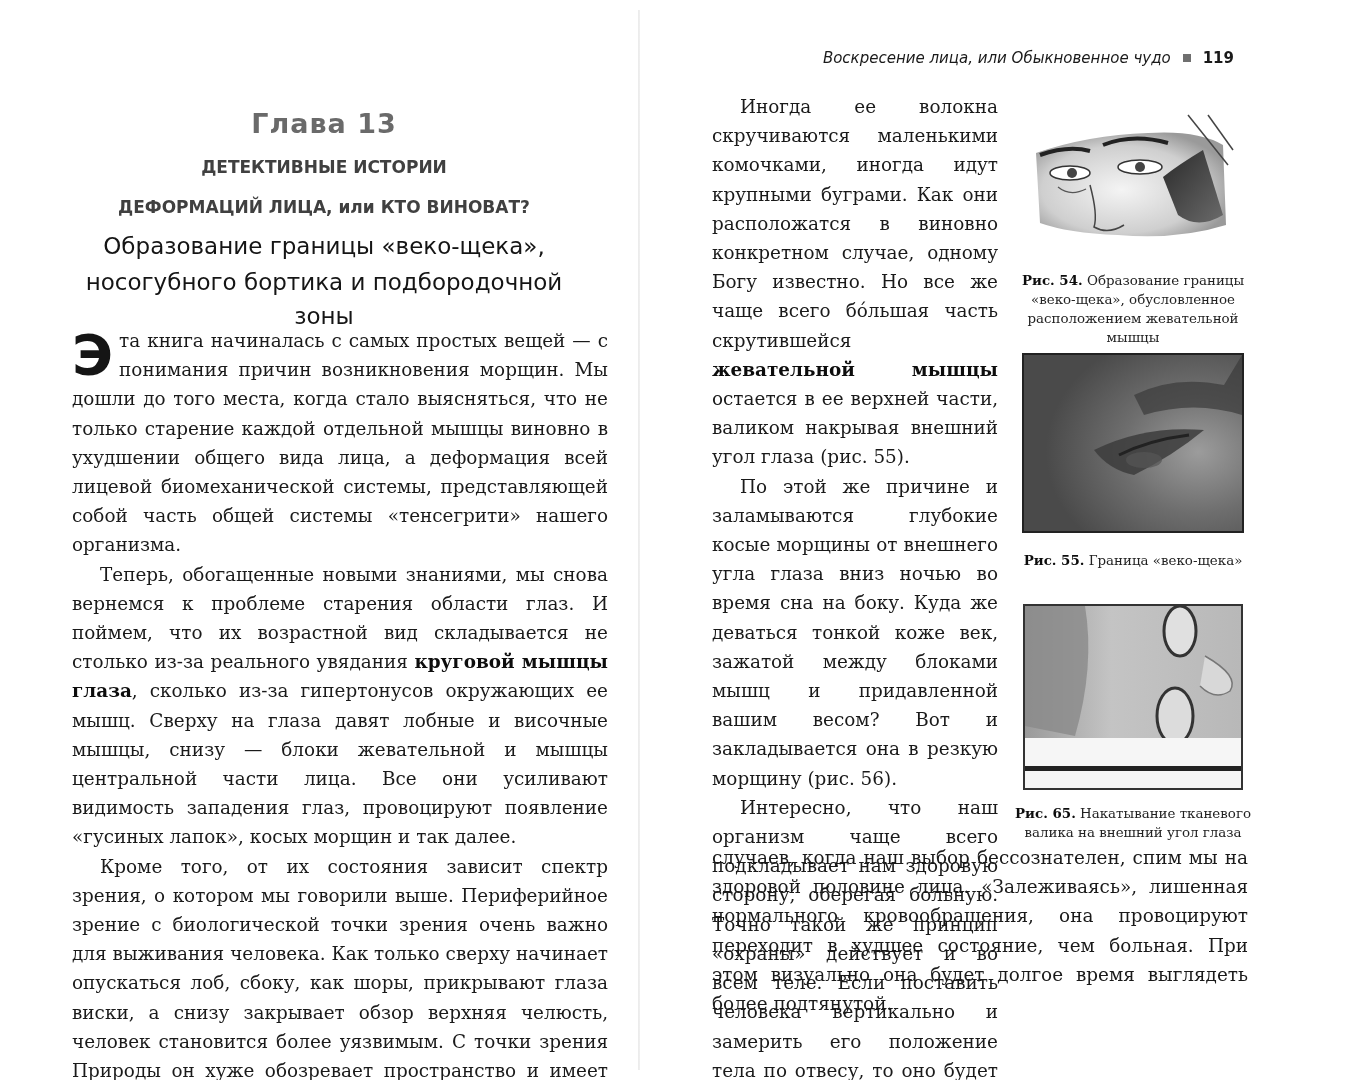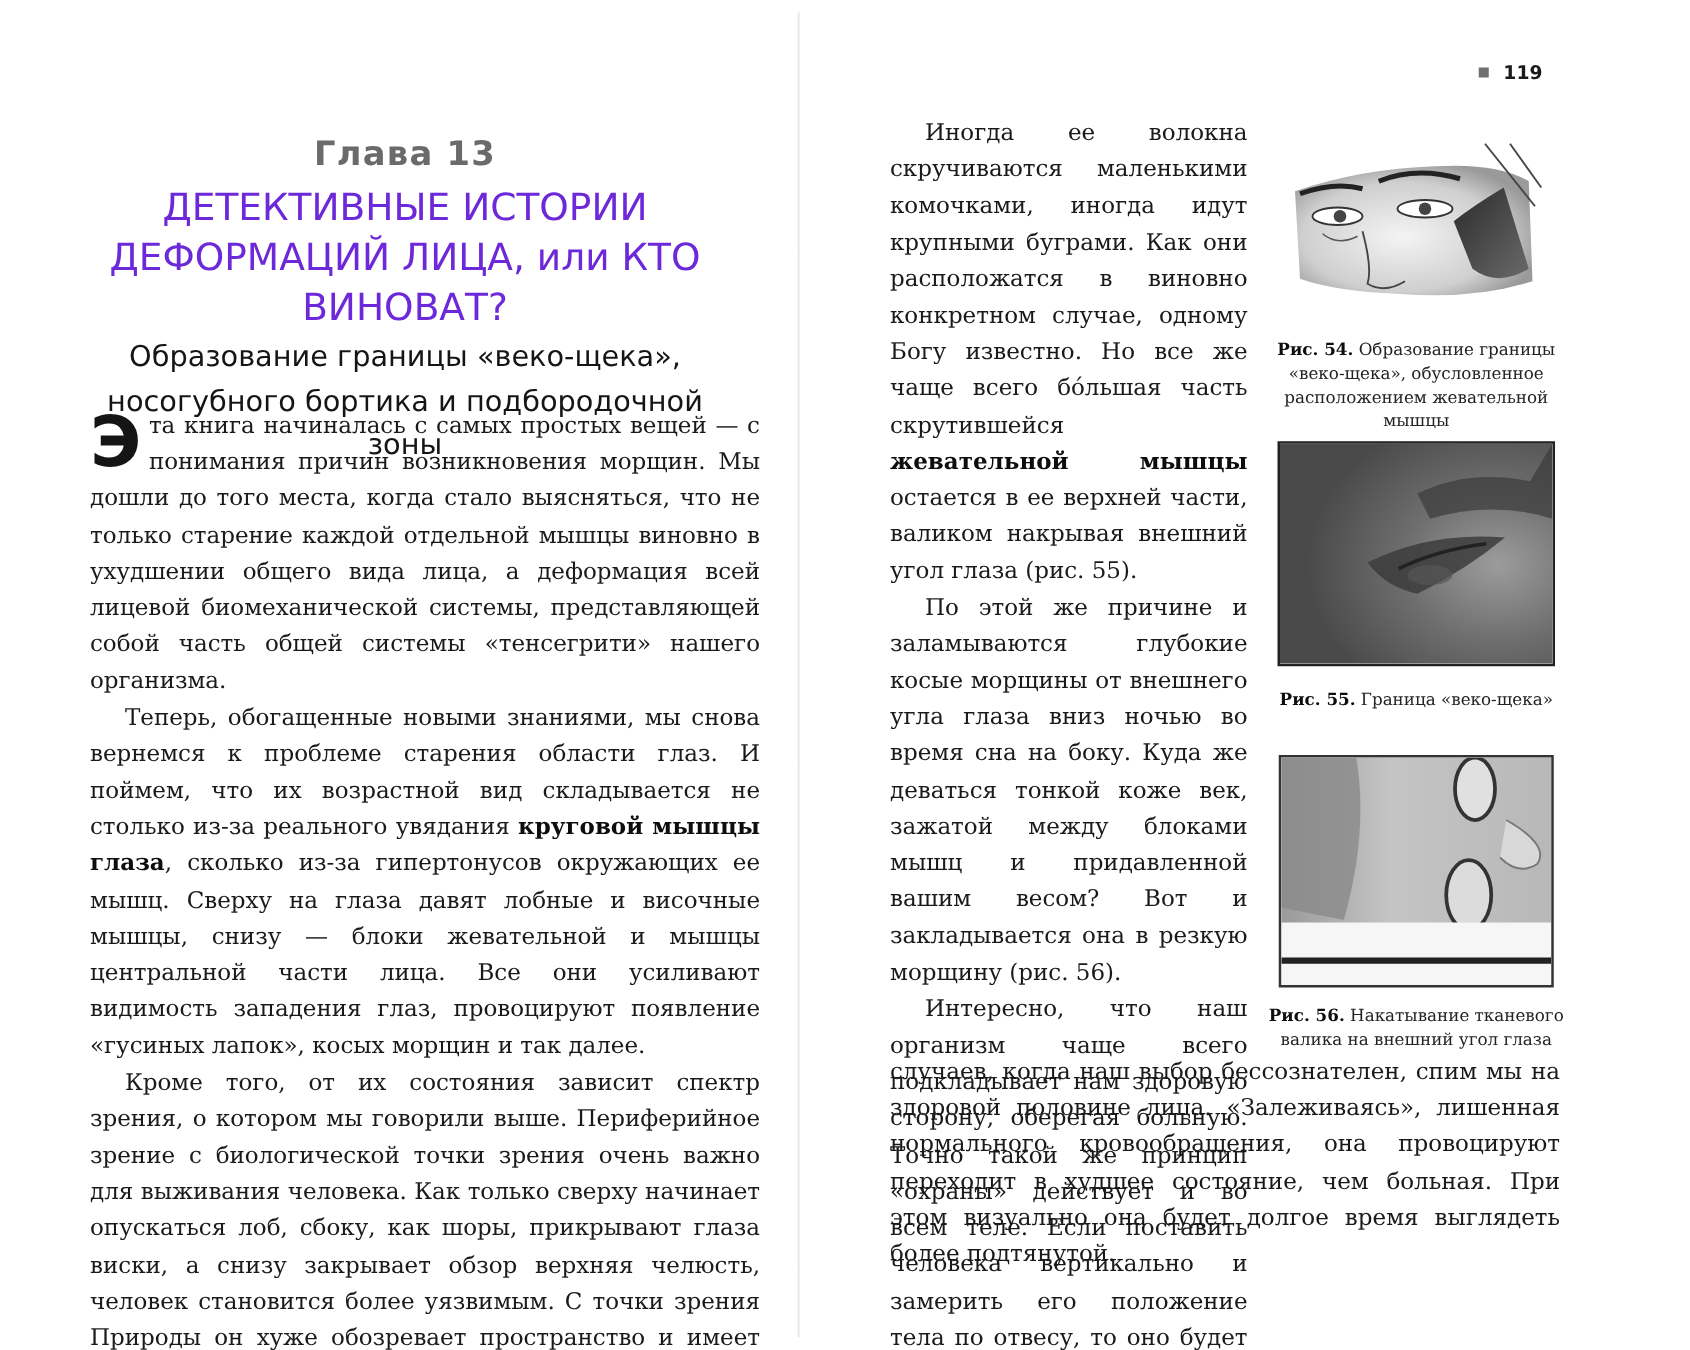--- a/index.html
+++ b/index.html
@@ -42,24 +42,24 @@
       font-family: "DejaVu Sans", "Liberation Sans", sans-serif;
     }
     .chapter-num {
       font-size: 27px;
       font-weight: bold;
       color: #6a6a6a;
       letter-spacing: 1px;
       margin: 0 0 8px 0;
     }
     .chapter-title {
-      font-size: 30px;
-      font-weight: normal;
+      font-size: 17px;
+      font-weight: bold;
       line-height: 40px;
-      color: #6d28d9;
+      color: #404040;
       margin: 0;
     }
     .chapter-sub {
       font-size: 23px;
       line-height: 34px;
       color: #151515;
       margin: 2px 0 0 0;
     }
 
     
@@ -171,20 +171,21 @@
     <p><span>Теперь, обогащенные новыми знаниями, мы снова вернемся к проблеме старения области глаз. И поймем, что их возрастной вид складывается не столько из-за реального увядания </span><b>круговой мышцы глаза</b><span>, сколько из-за гипертонусов окружающих ее мышц. Сверху на глаза давят лобные и височные мышцы, снизу — блоки жевательной и мышцы центральной части лица. Все они усиливают видимость западения глаз, провоцируют появление «гусиных лапок», косых морщин и так далее.</span></p>
     <p>Кроме того, от их состояния зависит спектр зрения, о котором мы говорили выше. Периферийное зрение с биологической точки зрения очень важно для выживания человека. Как только сверху начинает опускаться лоб, сбоку, как шоры, прикрывают глаза виски, а снизу закрывает обзор верхняя челюсть, человек становится более уязвимым. С точки зрения Природы он хуже обозревает пространство и имеет больше шансов быть «съеденным» врагами. А значит, этот показатель говорит о возрасте напрямую.</p>
 
   </div>
 </div>
 
 <div class="gutter"></div>
 
 <div class="page page-right">
   <div class="running-head">
+    <span class="running-title">Воскресение лица, или Обыкновенное чудо</span>
     <span class="square-icon"></span>
     <span class="page-num">119</span>
   </div>
 
   <div class="body-text right-col">
     <p><span>Иногда ее волокна скручиваются маленькими комочками, иногда идут крупными буграми. Как они расположатся в виновно конкретном случае, одному Богу известно. Но все же чаще всего бóльшая часть скрутившейся </span><b>жевательной мышцы</b><span> остается в ее верхней части, валиком накрывая внешний угол глаза (рис. 55).</span></p>
     <p>По этой же причине и заламываются глубокие косые морщины от внешнего угла глаза вниз ночью во время сна на боку. Куда же деваться тонкой коже век, зажатой между блоками мышц и придавленной вашим весом? Вот и закладывается она в резкую морщину (рис. 56).</p>
     <p>Интересно, что наш организм чаще всего подкладывает нам здоровую сторону, оберегая больную. Точно такой же принцип «охраны» действует и во всем теле. Если поставить человека вертикально и замерить его положение тела по отвесу, то оно будет отклоняться по вертикальной оси именно в проблемную, болезненную сторону. Как будто организм хочет уберечь ее, спрятать от возможных ударов или другой опасности.</p>
 
   </div>
@@ -256,15 +257,15 @@
         </defs>
         <rect width="216" height="182" fill="url(#bg56)"></rect>
         <path d="M0 0 L60 0 Q70 60 50 130 L0 120 Z" fill="#8a8a8a" opacity="0.8"></path>
         <ellipse cx="155" cy="25" rx="16" ry="25" fill="#e0e0e0" stroke="#333" stroke-width="3"></ellipse>
         <ellipse cx="150" cy="110" rx="18" ry="28" fill="#dcdcdc" stroke="#333" stroke-width="3"></ellipse>
         <path d="M180 50 Q215 70 205 85 Q190 95 175 80" fill="#d8d8d8" stroke="#777" stroke-width="1.5"></path>
         <rect x="0" y="132" width="216" height="50" fill="#f6f6f6"></rect>
         <rect x="0" y="160" width="216" height="5" fill="#222"></rect>
       </svg>
     </div>
-    <div class="fig-caption"><b>Рис. 56.</b><span> Накатывание тканевого валика на внешний угол глаза</span></div>
+    <div class="fig-caption"><b>Рис. 65.</b><span> Накатывание тканевого валика на внешний угол глаза</span></div>
   </div>
 </div>
 
 </body></html>

